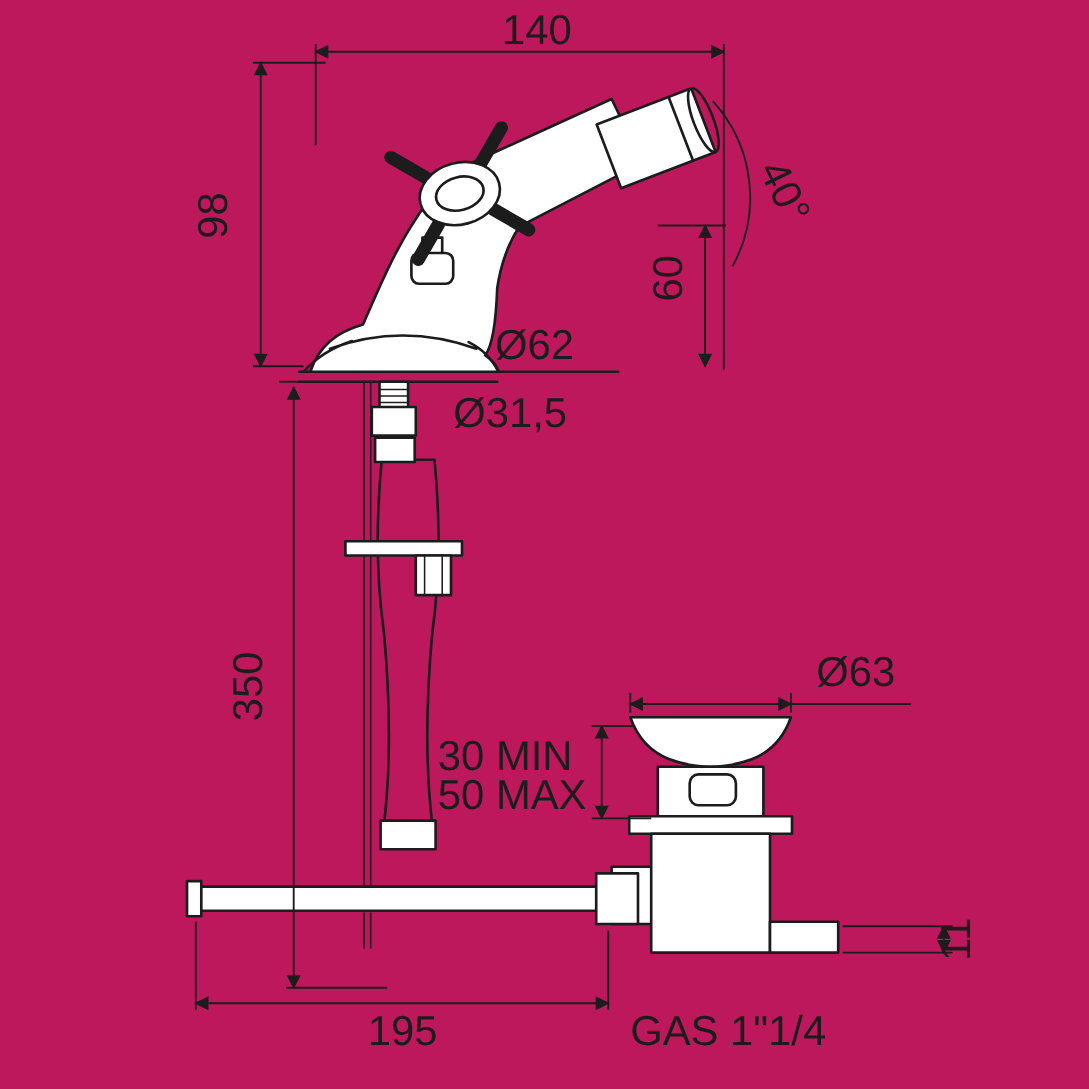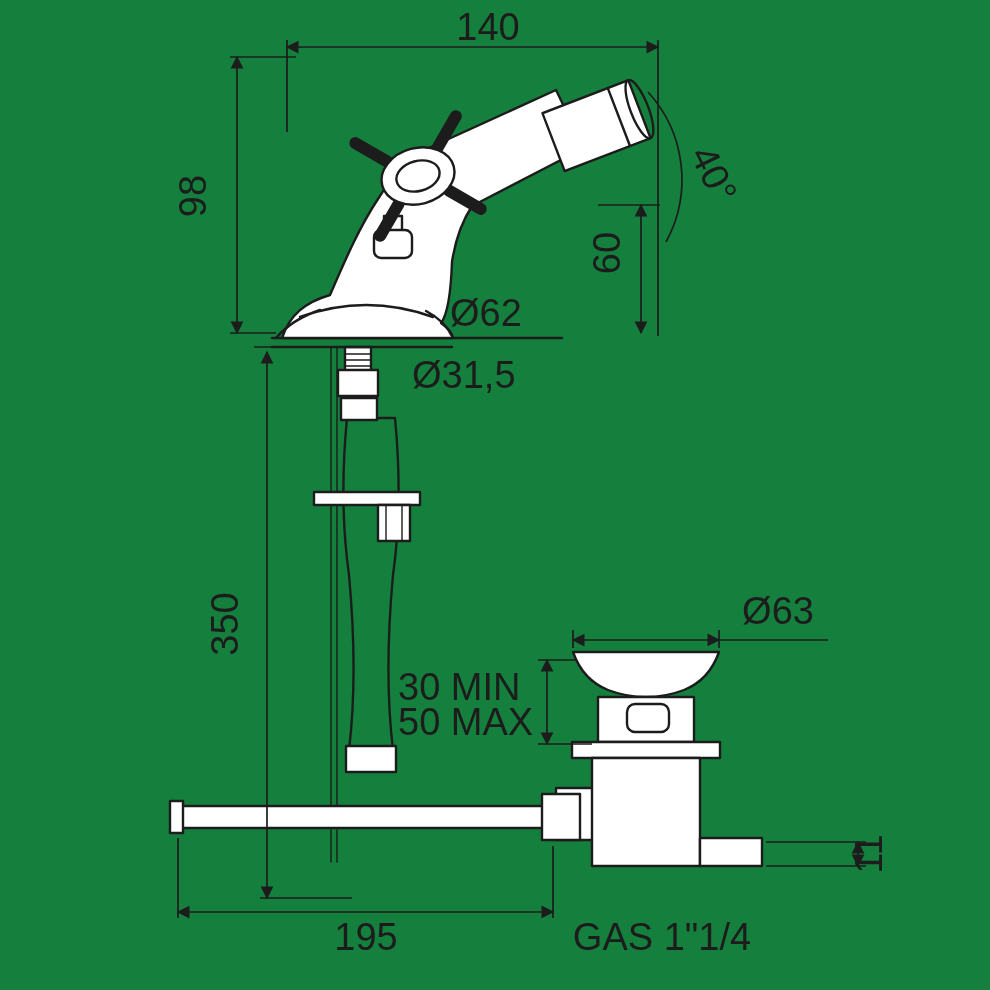--- a/index.html
+++ b/index.html
@@ -1,16 +1,16 @@
 <!DOCTYPE html>
 <html><head>
 <meta charset="utf-8">
 <style>
   html,body{margin:0;padding:0;background:#ffffff;}
-  .canvas{position:relative;width:990px;height:990px;background:#15803d;overflow:hidden;}
+  .canvas{position:relative;width:990px;height:990px;background:#be185d;overflow:hidden;}
   svg{display:block;}
   .obj{stroke:#1c1c1c;stroke-width:2.4;fill:none;stroke-linecap:round;stroke-linejoin:round;}
   .objf{fill:#ffffff;}
   .thin{stroke-width:1.4;}
   .spoke{stroke-width:12;}
   .dim{stroke:#1c1c1c;stroke-width:1.7;fill:none;}
   .lbl{font-family:"Liberation Sans","DejaVu Sans",sans-serif;font-size:38px;fill:#1c1c1c;}
 </style>
 </head>
 <body>

